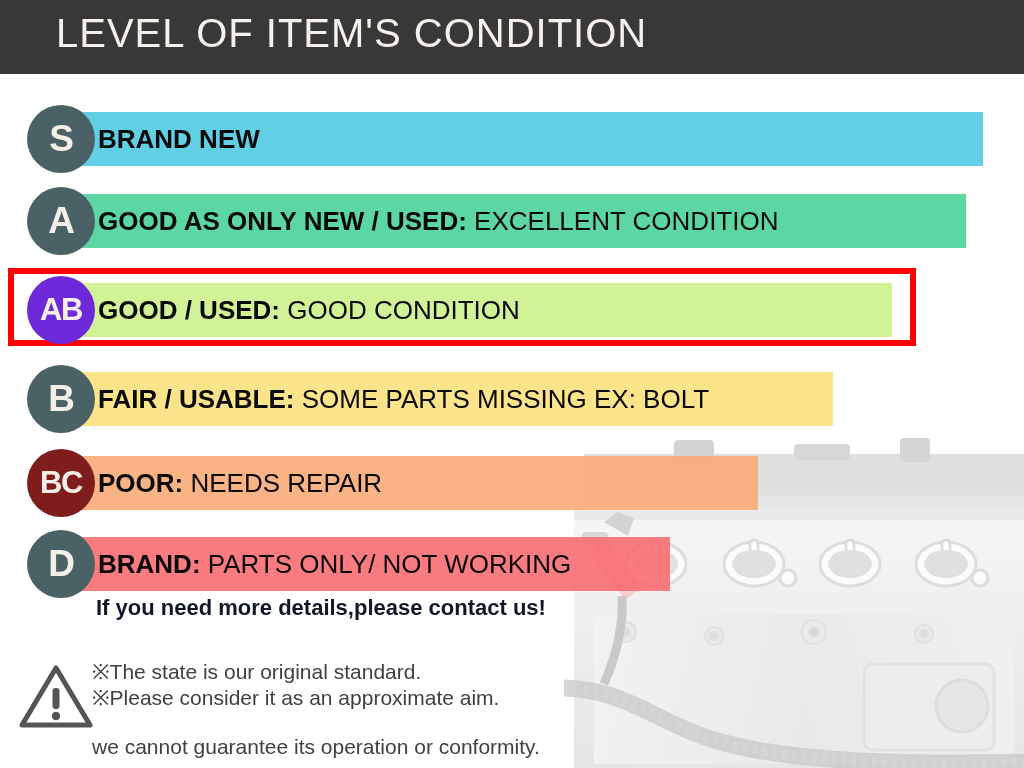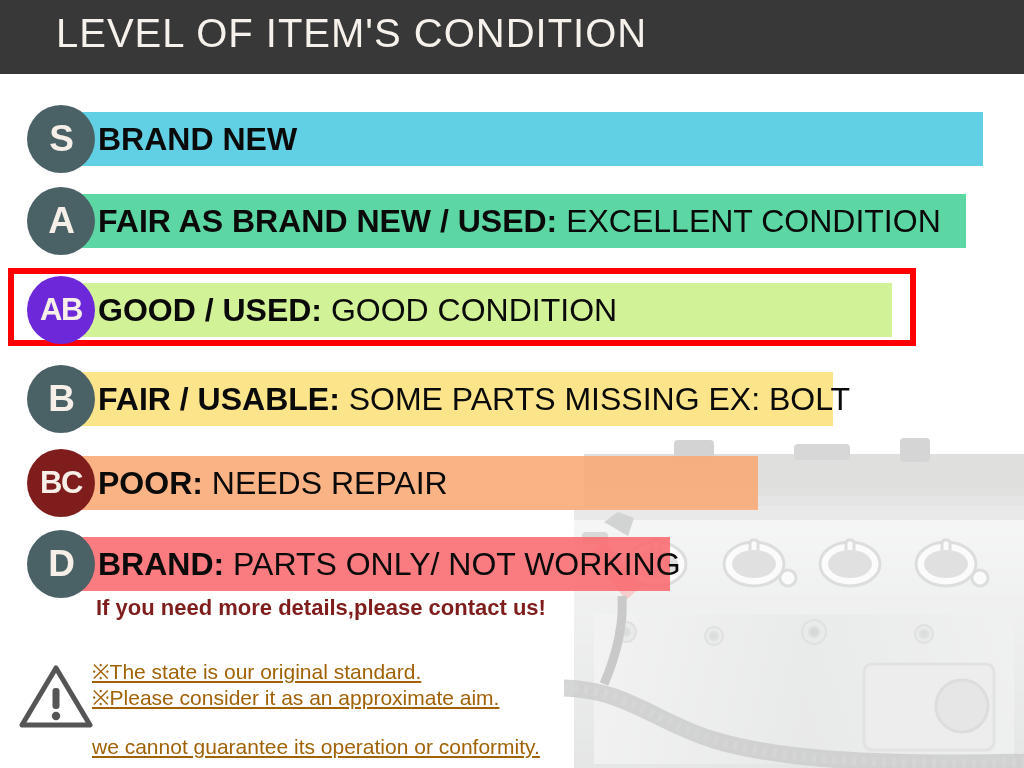--- a/index.html
+++ b/index.html
@@ -77,21 +77,21 @@
   }
   .rank-badge.wide { font-size: 31px; letter-spacing: -1.5px; }
   .rank-text {
     position: absolute;
     left: 98px;
     top: 0;
     height: 70px;
     line-height: 54px;
     white-space: nowrap;
     color: #0a0a0a;
-    font-size: 32px;
+    font-size: 26px;
   }
   .rank-text .strong { font-weight: 700; }
   .rank-text .light  { font-weight: 400; }
 
   
   #row-s  { top: 112px; }
   #row-a  { top: 194px; }
   #row-ab { top: 283px; }
   #row-b  { top: 372px; }
   #row-bc { top: 456px; }
@@ -126,24 +126,23 @@
     top: 662px;
     width: 76px;
     height: 68px;
   }
   #warning-icon svg { display: block; width: 100%; height: 100%; }
 
   .note-line {
     position: absolute;
     left: 92px;
     font-size: 21px;
-    color: #a16207;
+    color: #404040;
     white-space: nowrap;
     font-weight: 400;
-    text-decoration: underline;
   }
   #note-1 { top: 657px; }
   #note-2 { top: 683px; }
   #note-3 { top: 709px; }
   #note-4 { top: 735px; }
 </style>
 </head>
 <body>
 
 <div id="page">
@@ -234,21 +233,21 @@
 
   <div class="rank-row" id="row-s">
     <div class="rank-bar" id="bar-s" style="background: rgb(76, 201, 224); width: 925px;"></div>
     <div class="rank-badge" style="background: rgb(74, 97, 102); color: rgb(245, 239, 232);">S</div>
     <div class="rank-text"><span class="strong">BRAND NEW</span><span class="light"></span></div>
   </div>
 
   <div class="rank-row" id="row-a">
     <div class="rank-bar" id="bar-a" style="background: rgb(69, 209, 150); width: 908px;"></div>
     <div class="rank-badge" style="background: rgb(74, 97, 102); color: rgb(245, 239, 232);">A</div>
-    <div class="rank-text"><span class="strong">FAIR AS BRAND NEW / USED:</span><span class="light"> EXCELLENT CONDITION</span></div>
+    <div class="rank-text"><span class="strong">GOOD AS ONLY NEW / USED:</span><span class="light"> EXCELLENT CONDITION</span></div>
   </div>
 
   <div id="ab-highlight" style="border-color: rgb(255, 0, 0);"></div>
 
   <div class="rank-row" id="row-ab">
     <div class="rank-bar" id="bar-ab" style="background: rgb(204, 240, 138); width: 834px;"></div>
     <div class="rank-badge wide" style="background: #6d28d9; color: rgb(245, 239, 232);">AB</div>
     <div class="rank-text"><span class="strong">GOOD / USED:</span><span class="light"> GOOD CONDITION</span></div>
   </div>
 
@@ -263,21 +262,21 @@
     <div class="rank-badge wide" style="background: #7f1d1d; color: rgb(245, 239, 232);">BC</div>
     <div class="rank-text"><span class="strong">POOR:</span><span class="light"> NEEDS REPAIR</span></div>
   </div>
 
   <div class="rank-row" id="row-d">
     <div class="rank-bar" id="bar-d" style="background: rgb(249, 106, 110); width: 612px;"></div>
     <div class="rank-badge" style="background: rgb(74, 97, 102); color: rgb(245, 239, 232);">D</div>
     <div class="rank-text"><span class="strong">BRAND:</span><span class="light"> PARTS ONLY/ NOT WORKING</span></div>
   </div>
 
-  <div class="notice-red" id="notice-line-1" style="color: #7f1d1d;">If you need more details,please contact us!</div>
+  <div class="notice-red" id="notice-line-1" style="color: #0f172a;">If you need more details,please contact us!</div>
 
   <div id="warning-icon">
     <svg viewBox="0 0 76 68" xmlns="http://www.w3.org/2000/svg">
       <path d="M38 6 L72 63 L4 63 Z" fill="none" stroke="#555555" stroke-width="5" stroke-linejoin="round"></path>
       <rect x="34.5" y="26" width="7" height="21" rx="3" fill="#555555"></rect>
       <circle cx="38" cy="54" r="4.2" fill="#555555"></circle>
     </svg>
   </div>
 
   <div class="note-line" id="note-1">※The state is our original standard.</div>

